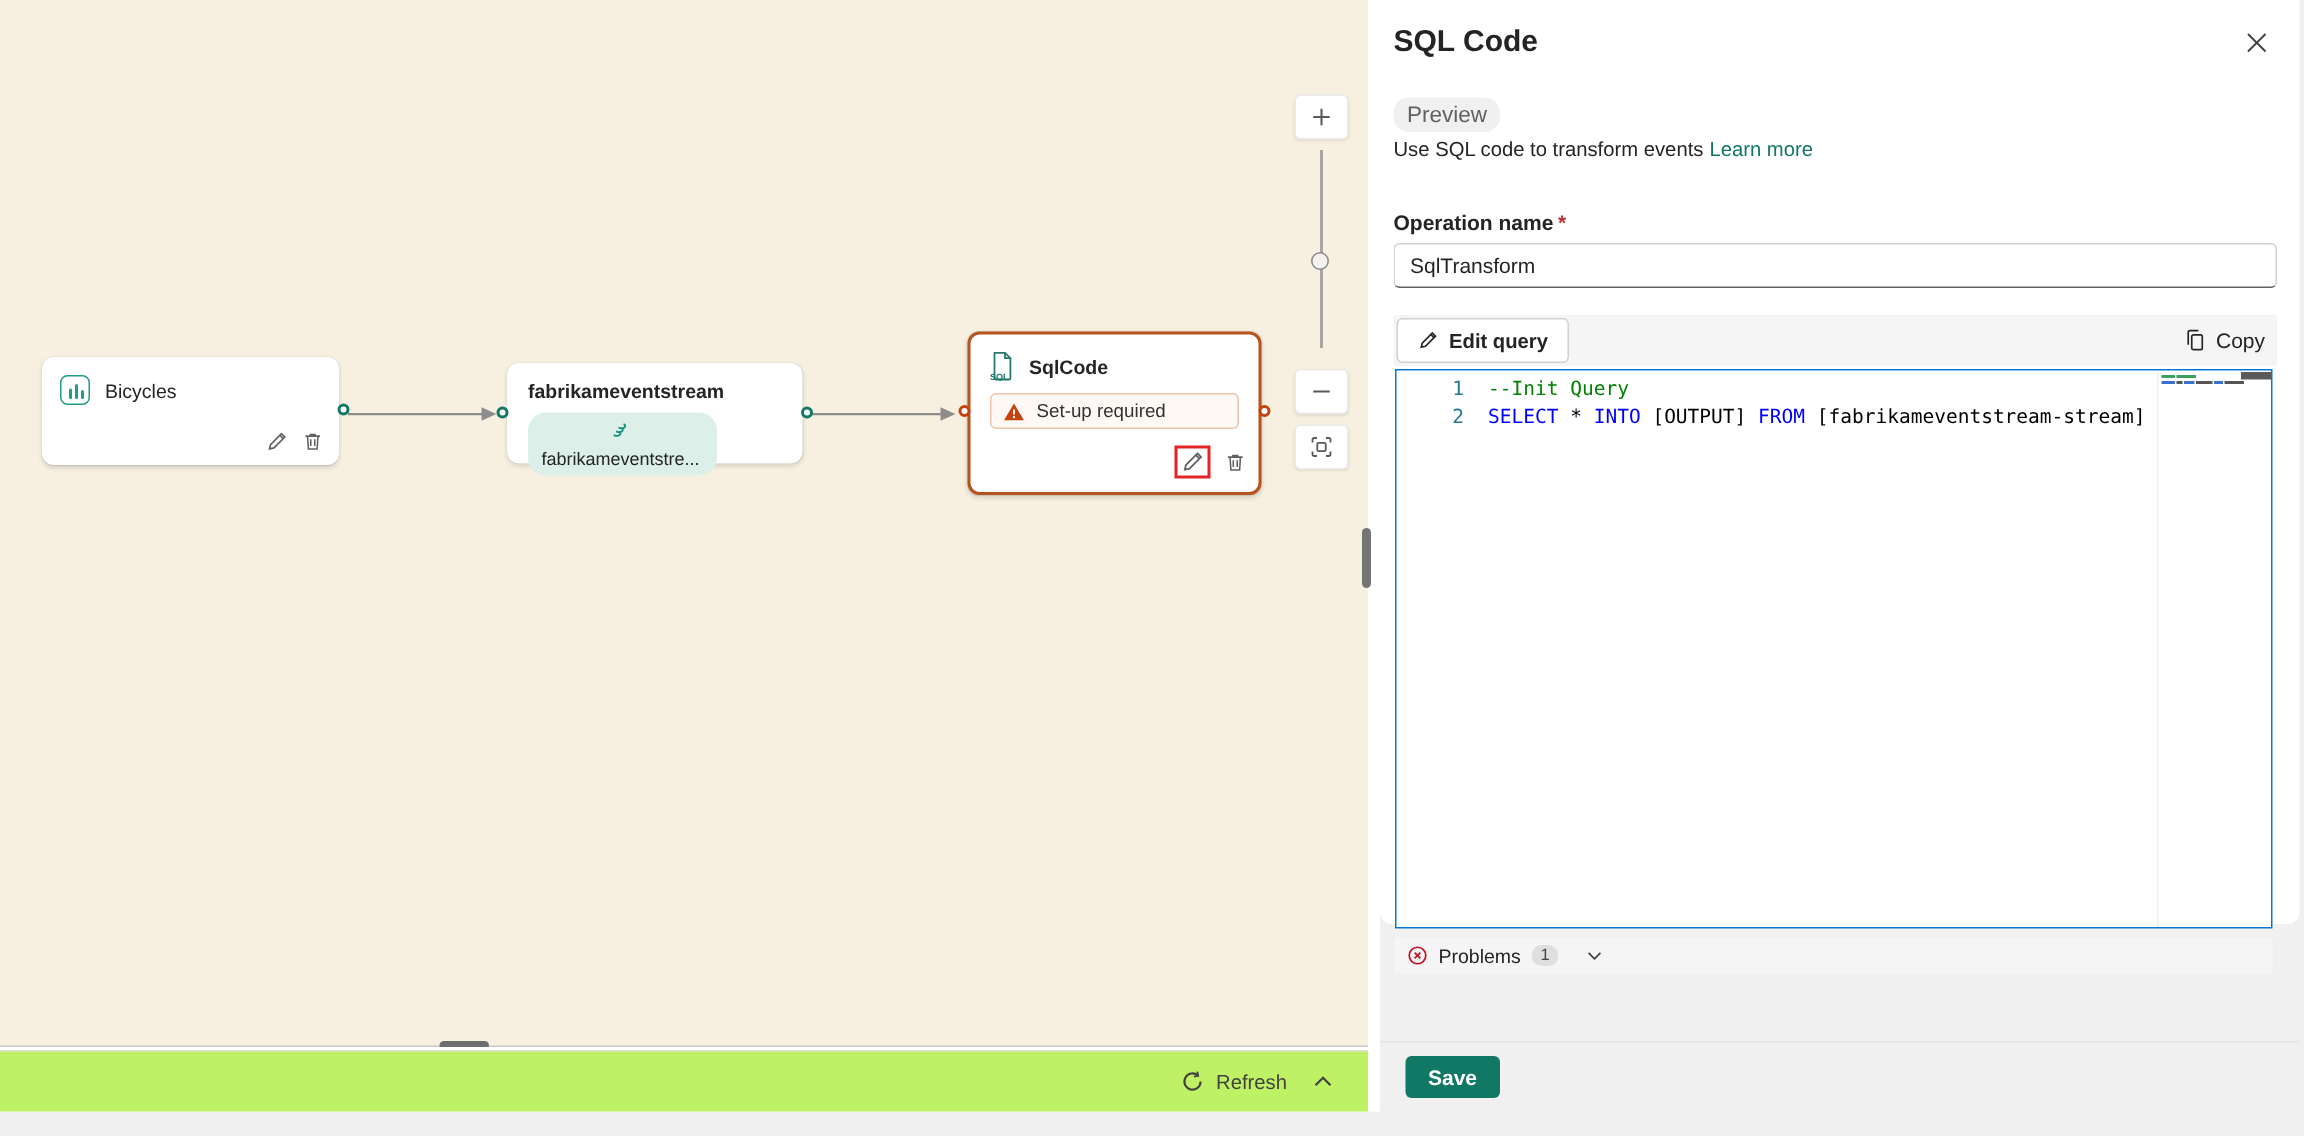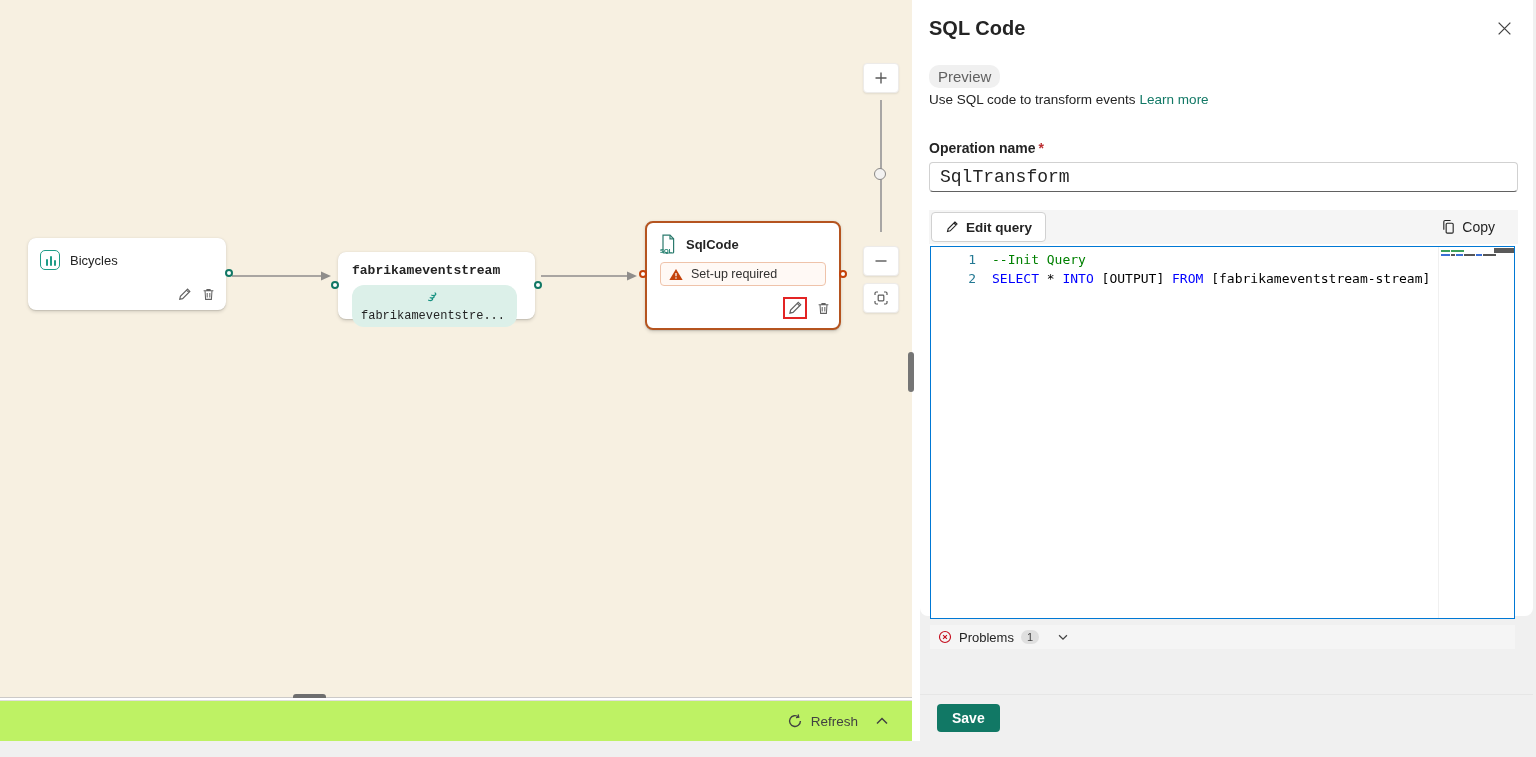--- a/index.html
+++ b/index.html
@@ -16,21 +16,21 @@
   .node-actions { position:absolute; right:10px; bottom:8px; display:flex; gap:9px; align-items:center; color:#616161; }
   .node-actions svg { display:block; }
   .port { position:absolute; width:8px; height:8px; border-radius:50%; background:#fff; border:2.5px solid #117865; }
   .port.err { border-color:#C4420B; }
 
   .n-bicycles { left:28px; top:238px; width:198px; height:72px; }
   .n-bicycles .hdr { display:flex; align-items:center; gap:10px; padding:12px 12px 0 12px; }
   .bar-icon { width:20px; height:20px; border:1.6px solid #1E9C87; border-radius:5px; position:relative; }
   .bar-icon i { position:absolute; bottom:3px; width:2.4px; background:#1E9C87; border-radius:1px; }
 
-  .n-stream { left:338px; top:252px; width:197px; height:67px;font-family:Liberation Mono, monospace; }
+  .n-stream { left:338px; top:242px; width:197px; height:67px; }
   .n-stream .ttl { padding:11px 14px 0 14px; font-weight:bold; font-size:13px; }
   .stream-pill { margin:7px 0 0 14px; display:inline-flex; align-items:center; gap:6px; background:#DCF0E9; border-radius:12px; padding:4px 12px 4px 9px; font-size:12px; color:#242424;flex-direction:column; }
 
   .n-sqlcode { left:645px; top:221px; width:196px; height:109px; border:2px solid #B5541F; border-radius:8px; }
   .n-sqlcode .hdr { display:flex; align-items:center; gap:9px; padding:11px 12px 0 12px; font-weight:600; font-size:13px; }
   .warn-banner { margin:8px 13px 0 13px; display:flex; align-items:center; gap:8px; background:#FFF9F5; border:1px solid #EFC3AA; border-radius:4px; padding:4px 8px; font-size:12.5px; color:#323130; }
   .red-box { border:2px solid #E32424; padding:1px 2px; display:flex; }
 
   
   .zoombar { position:absolute; left:863px; top:63px; width:37px; }
@@ -50,24 +50,24 @@
 
   
   .panel { position:absolute; left:920px; top:0; width:613px; height:616px; background:#fff; border-radius:0 0 8px 8px; }
   .panel-title { position:absolute; left:9px; top:17px; font-size:20px; font-weight:bold; color:#242424; }
   .close-btn { position:absolute; right:19px; top:18px; width:20px; height:20px; color:#424242; cursor:pointer; display:flex; align-items:center; justify-content:center; }
   .preview-pill { position:absolute; left:9px; top:65px; background:#F0F0F0; color:#616161; font-size:15px; border-radius:10px; padding:3px 9px; }
   .desc { position:absolute; left:9px; top:92px; font-size:13.5px; color:#242424; }
   .desc a { color:#117865; text-decoration:none; margin-left:4px; cursor:pointer; }
   .op-label { position:absolute; left:9px; top:140px; font-size:14px; font-weight:bold; }
   .op-label .req { color:#BC2F32; margin-left:3px; }
-  .op-input { position:absolute; left:9px; top:162px; width:589px; height:30px; border:1px solid #D1D1D1; border-bottom-color:#616161; border-radius:4px; padding:0 10px; font-size:18px; color:#242424; font-family:Liberation Mono, monospace; background:#fff; }
+  .op-input { position:absolute; left:9px; top:162px; width:589px; height:30px; border:1px solid #D1D1D1; border-bottom-color:#616161; border-radius:4px; padding:0 10px; font-size:14px; color:#242424; font-family:Liberation Sans, sans-serif; background:#fff; }
   .toolbar { position:absolute; left:9px; top:210px; width:589px; height:34px; background:#F5F5F5; display:flex; align-items:center; }
   .editq-btn { margin-left:2px; height:30px; background:#fff; border:1px solid #D1D1D1; border-radius:4px; display:flex; align-items:center; gap:7px; padding:0 13px; font-size:13.5px; font-weight:600; color:#242424; cursor:pointer; font-family:"Liberation Sans",sans-serif; }
-  .copy-btn { margin-left:auto; margin-right:23px; display:flex; align-items:center; gap:6px; font-size:14px; color:#242424; background:none; border:none; cursor:pointer; font-family:"Liberation Sans",sans-serif; }
+  .copy-btn { margin-left:auto; margin-right:8px; display:flex; align-items:center; gap:6px; font-size:14px; color:#242424; background:none; border:none; cursor:pointer; font-family:"Liberation Sans",sans-serif; }
 
   .editor { position:absolute; left:10px; top:246px; width:585px; height:373px; border:1.5px solid #0078D4; background:#fff; font-family:"DejaVu Sans Mono", monospace; font-size:13px; overflow:hidden; }
   .code-line { display:flex; height:19px; line-height:19px; white-space:pre; }
   .code-line:first-child { margin-top:3px; }
   .gutter { width:45px; text-align:right; color:#237893; flex:0 0 45px; }
   .code-txt { padding-left:16px; color:#000; }
   .tok-k { color:#0000FF; }
   .tok-c { color:#008000; }
   .minimap { position:absolute; right:14px; top:0; width:62px; height:100%; border-left:1px solid #F0F0F0; padding:3px 2px; }
   .mm-row { display:flex; gap:1px; margin-bottom:2px; }

